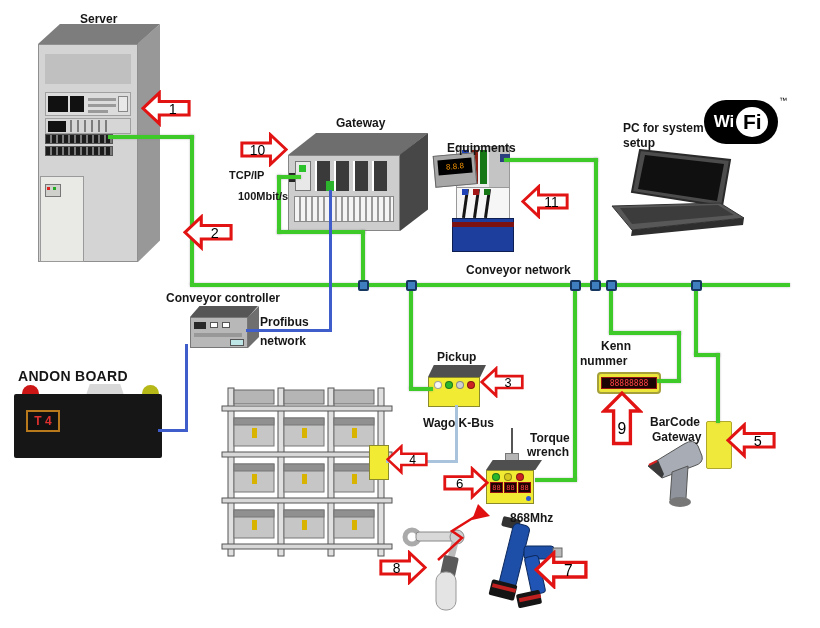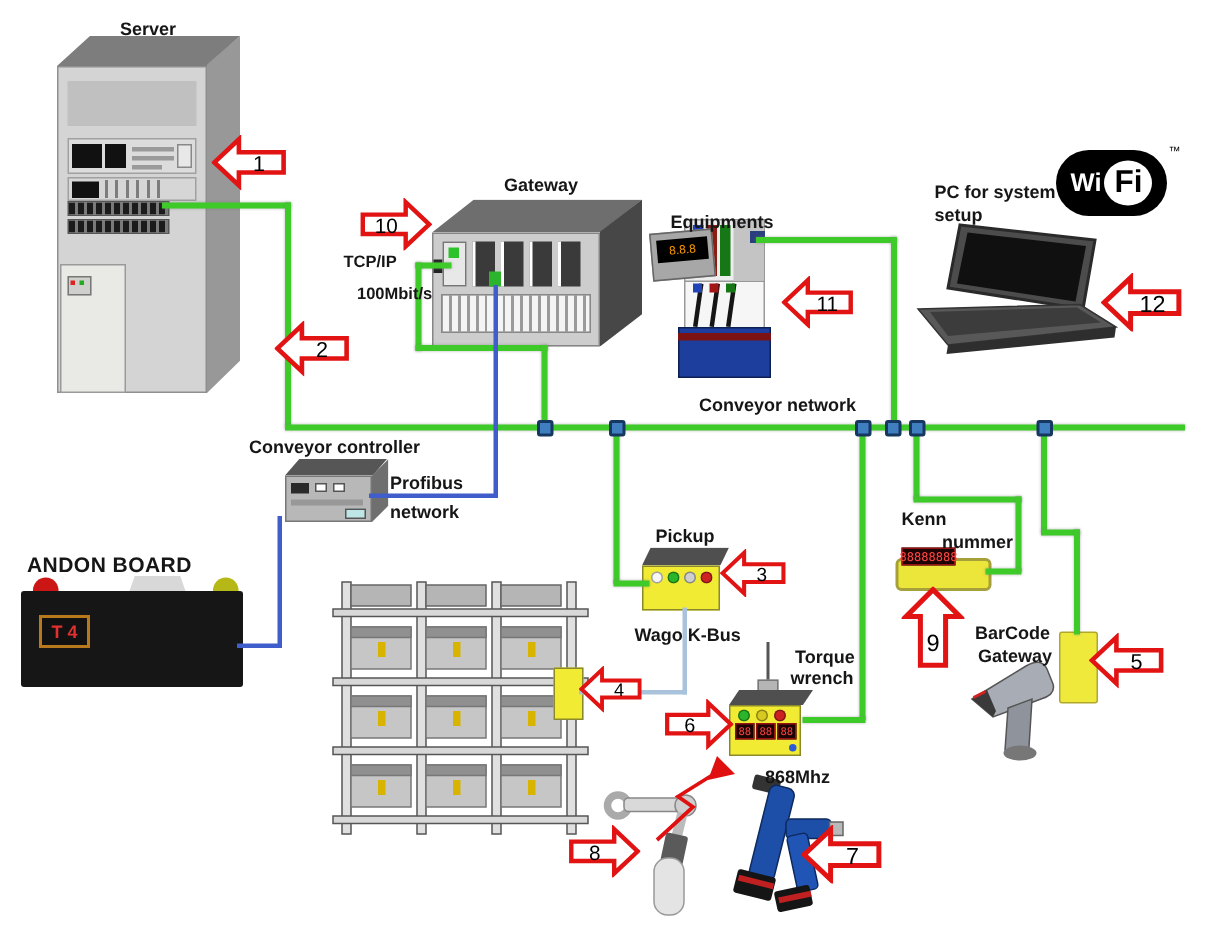--- a/index.html
+++ b/index.html
@@ -182,21 +182,21 @@
     <div class="led" style="left:504px;top:473px;background:#d7c91f"></div>
     <div class="led" style="left:516px;top:473px;background:#cc2222"></div>
     <div class="seg" style="left:490px;top:482px;width:13px;height:11px">88</div>
     <div class="seg" style="left:504px;top:482px;width:13px;height:11px">88</div>
     <div class="seg" style="left:518px;top:482px;width:13px;height:11px">88</div>
     <div class="face" style="left:526px;top:496px;width:5px;height:5px;border-radius:50%;background:#2b5bd7"></div>
   </div>
 
   <div>
     <div class="face" style="left:597px;top:372px;width:64px;height:22px;background:#ece63a;border:2px solid #a5a03a;border-radius:4px;box-sizing:border-box"></div>
-    <div class="seg" style="left:601px;top:365px;width:36px;height:12px;letter-spacing:0px;font-size:8px">88888888</div>
+    <div class="seg" style="left:601px;top:377px;width:56px;height:12px;letter-spacing:0px;font-size:8px">88888888</div>
   </div>
 
   <svg class="abs" style="left:642px;top:436px" width="68" height="74" viewBox="0 0 68 74">
     <path d="M6,30 L42,8 Q52,2 56,10 L60,20 Q62,27 52,30 L20,42 Z" fill="#a8adb5" stroke="#555"></path>
     <path d="M6,30 L16,24 L22,38 L20,42 Z" fill="#3a3a3a"></path>
     <line x1="7" y1="29" x2="15" y2="25" stroke="#d42222" stroke-width="2"></line>
     <path d="M30,36 L46,30 L44,62 Q43,70 33,68 L28,64 Z" fill="#8f949c" stroke="#555"></path>
     <ellipse cx="38" cy="66" rx="11" ry="5" fill="#777"></ellipse>
   </svg>
   <div class="face" style="left:706px;top:421px;width:26px;height:48px;background:#efe93c;border:1px solid #b0a82c;border-radius:2px;box-sizing:border-box"></div>
@@ -280,21 +280,21 @@
   <div class="lbl" style="left:166px;top:291px">Conveyor controller</div>
   <div class="lbl" style="left:260px;top:315px">Profibus</div>
   <div class="lbl" style="left:260px;top:334px">network</div>
   <div class="lbl big" style="left:18px;top:368px">ANDON BOARD</div>
   <div class="lbl" style="left:437px;top:350px">Pickup</div>
   <div class="lbl" style="left:423px;top:416px">Wago K-Bus</div>
   <div class="lbl" style="left:530px;top:431px">Torque</div>
   <div class="lbl" style="left:527px;top:445px">wrench</div>
   <div class="lbl" style="left:510px;top:511px">868Mhz</div>
   <div class="lbl" style="left:601px;top:339px">Kenn</div>
-  <div class="lbl" style="left:628px;top:354px">nummer</div>
+  <div class="lbl" style="left:580px;top:354px">nummer</div>
   <div class="lbl" style="left:650px;top:415px">BarCode</div>
   <div class="lbl" style="left:652px;top:430px">Gateway</div>
 
   <div class="co" style="left:141px;top:90px">
     <svg width="50" viewBox="0 0 52 38">
         <polygon class="cop" points="2,19 19,3 19,12 50,12 50,26 19,26 19,35"></polygon>
         <text class="cot" x="33" y="25">1</text>
       </svg></div>
   <div class="co" style="left:183px;top:214px">
     <svg width="50" viewBox="0 0 52 38">
@@ -339,19 +339,14 @@
   <div class="co" style="left:240px;top:132px">
     <svg width="48" viewBox="0 0 52 38">
         <polygon class="cop" points="50,19 33,3 33,12 2,12 2,26 33,26 33,35"></polygon>
         <text class="cot" x="19" y="25">10</text>
       </svg></div>
   <div class="co" style="left:521px;top:184px">
     <svg width="48" viewBox="0 0 52 38">
         <polygon class="cop" points="2,19 19,3 19,12 50,12 50,26 19,26 19,35"></polygon>
         <text class="cot" x="33" y="25">11</text>
       </svg></div>
-  <div class="co" style="left:734px;top:182px">
-    <svg width="54" viewBox="0 0 52 38">
-        <polygon class="cop" points="2,19 19,3 19,12 50,12 50,26 19,26 19,35"></polygon>
-        <text class="cot" x="33" y="25">12</text>
-      </svg></div>
 
 </div>
 
 </body></html>

